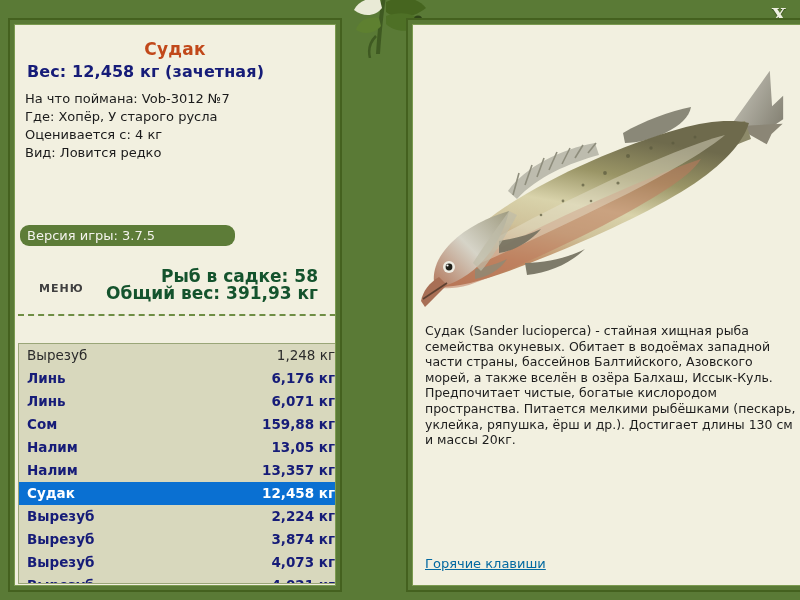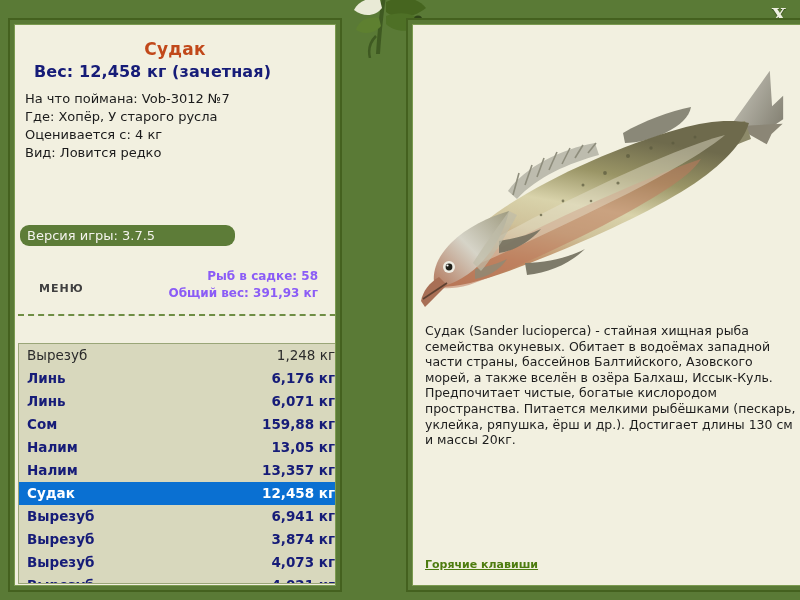--- a/index.html
+++ b/index.html
@@ -37,21 +37,21 @@
     box-sizing:border-box;
     overflow:hidden;
   }
 
   .info-block{padding:6px 10px 0 10px;}
   .fish-title{
     text-align:center;color:#c1481a;font-weight:bold;font-size:17px;
     margin:8px 0 3px 0;letter-spacing:.2px;
   }
   .fish-weight{
-    color:#161c78;font-weight:bold;font-size:16px;margin:0 0 9px 9px;
+    color:#161c78;font-weight:bold;font-size:16px;margin:0 0 9px 2px;
     letter-spacing:.1px;
   }
   .detail-line{
     color:#1b1b1b;font-size:13px;line-height:18px;
   }
 
   
   .version-bar{
     position:absolute;left:5px;top:200px;width:215px;height:21px;
     background:#5d7c38;color:#f3f3ec;
@@ -64,21 +64,21 @@
   .menu-row{
     position:absolute;left:0;top:240px;width:100%;height:48px;
   }
   .menu-label{
     position:absolute;left:24px;top:17px;
     color:#404040;font-weight:bold;font-size:11px;
     letter-spacing:1px;cursor:pointer;
   }
   .totals{
     position:absolute;right:17px;top:3px;text-align:right;
-    color:#8b5cf6;font-weight:bold;font-size:12px;line-height:17px;
+    color:#14532d;font-weight:bold;font-size:17px;line-height:17px;
   }
 
   
   .dashed-sep{
     position:absolute;left:3px;top:289px;width:348px;height:0;
     border-top:2px dashed #6f8e44;
   }
 
   
   .catch-list{
@@ -127,21 +127,21 @@
   .fish-photo{
     position:absolute;left:0;top:0;width:100%;height:292px;
     overflow:hidden;
   }
   .desc{
     position:absolute;left:12px;top:298px;right:14px;
     color:#1d1d1d;font-size:12.5px;line-height:15.6px;
   }
   .hotkeys{
     position:absolute;left:12px;bottom:14px;
-    color:#4d7c0f;font-weight:bold;font-size:11px;
+    color:#0369a1;font-weight:normal;font-size:13px;
     text-decoration:underline;cursor:pointer;
   }
 </style>
 </head>
 <body>
 
 <div class="app">
 
   <svg class="vine" viewBox="0 0 110 62">
     <path d="M30 0 C28 14 26 30 24 58 L28 58 C30 30 32 14 34 0 Z" fill="#3f5a22"></path>
@@ -181,21 +181,21 @@
 
       <div class="catch-list">
         <div class="rows" id="rows">
             <div class="row first"><span>Вырезуб</span><span class="w">1,248 кг</span></div>
             <div class="row"><span>Линь</span><span class="w">6,176 кг</span></div>
             <div class="row"><span>Линь</span><span class="w">6,071 кг</span></div>
             <div class="row"><span>Сом</span><span class="w">159,88 кг</span></div>
             <div class="row"><span>Налим</span><span class="w">13,05 кг</span></div>
             <div class="row"><span>Налим</span><span class="w">13,357 кг</span></div>
             <div class="row sel"><span>Судак</span><span class="w">12,458 кг</span></div>
-            <div class="row"><span>Вырезуб</span><span class="w">6,941 кг</span></div>
+            <div class="row"><span>Вырезуб</span><span class="w">2,224 кг</span></div>
             <div class="row"><span>Вырезуб</span><span class="w">3,874 кг</span></div>
             <div class="row"><span>Вырезуб</span><span class="w">4,073 кг</span></div>
             <div class="row"><span>Вырезуб</span><span class="w">4,021 кг</span></div>
             <div class="row"><span>Вырезуб</span><span class="w">3,846 кг</span></div>
           </div>
         <div class="sbar">
           <div class="sb-arrow up">⌃</div>
           <div class="sb-thumb"></div>
           <div class="sb-arrow down">⌄</div>
         </div>

